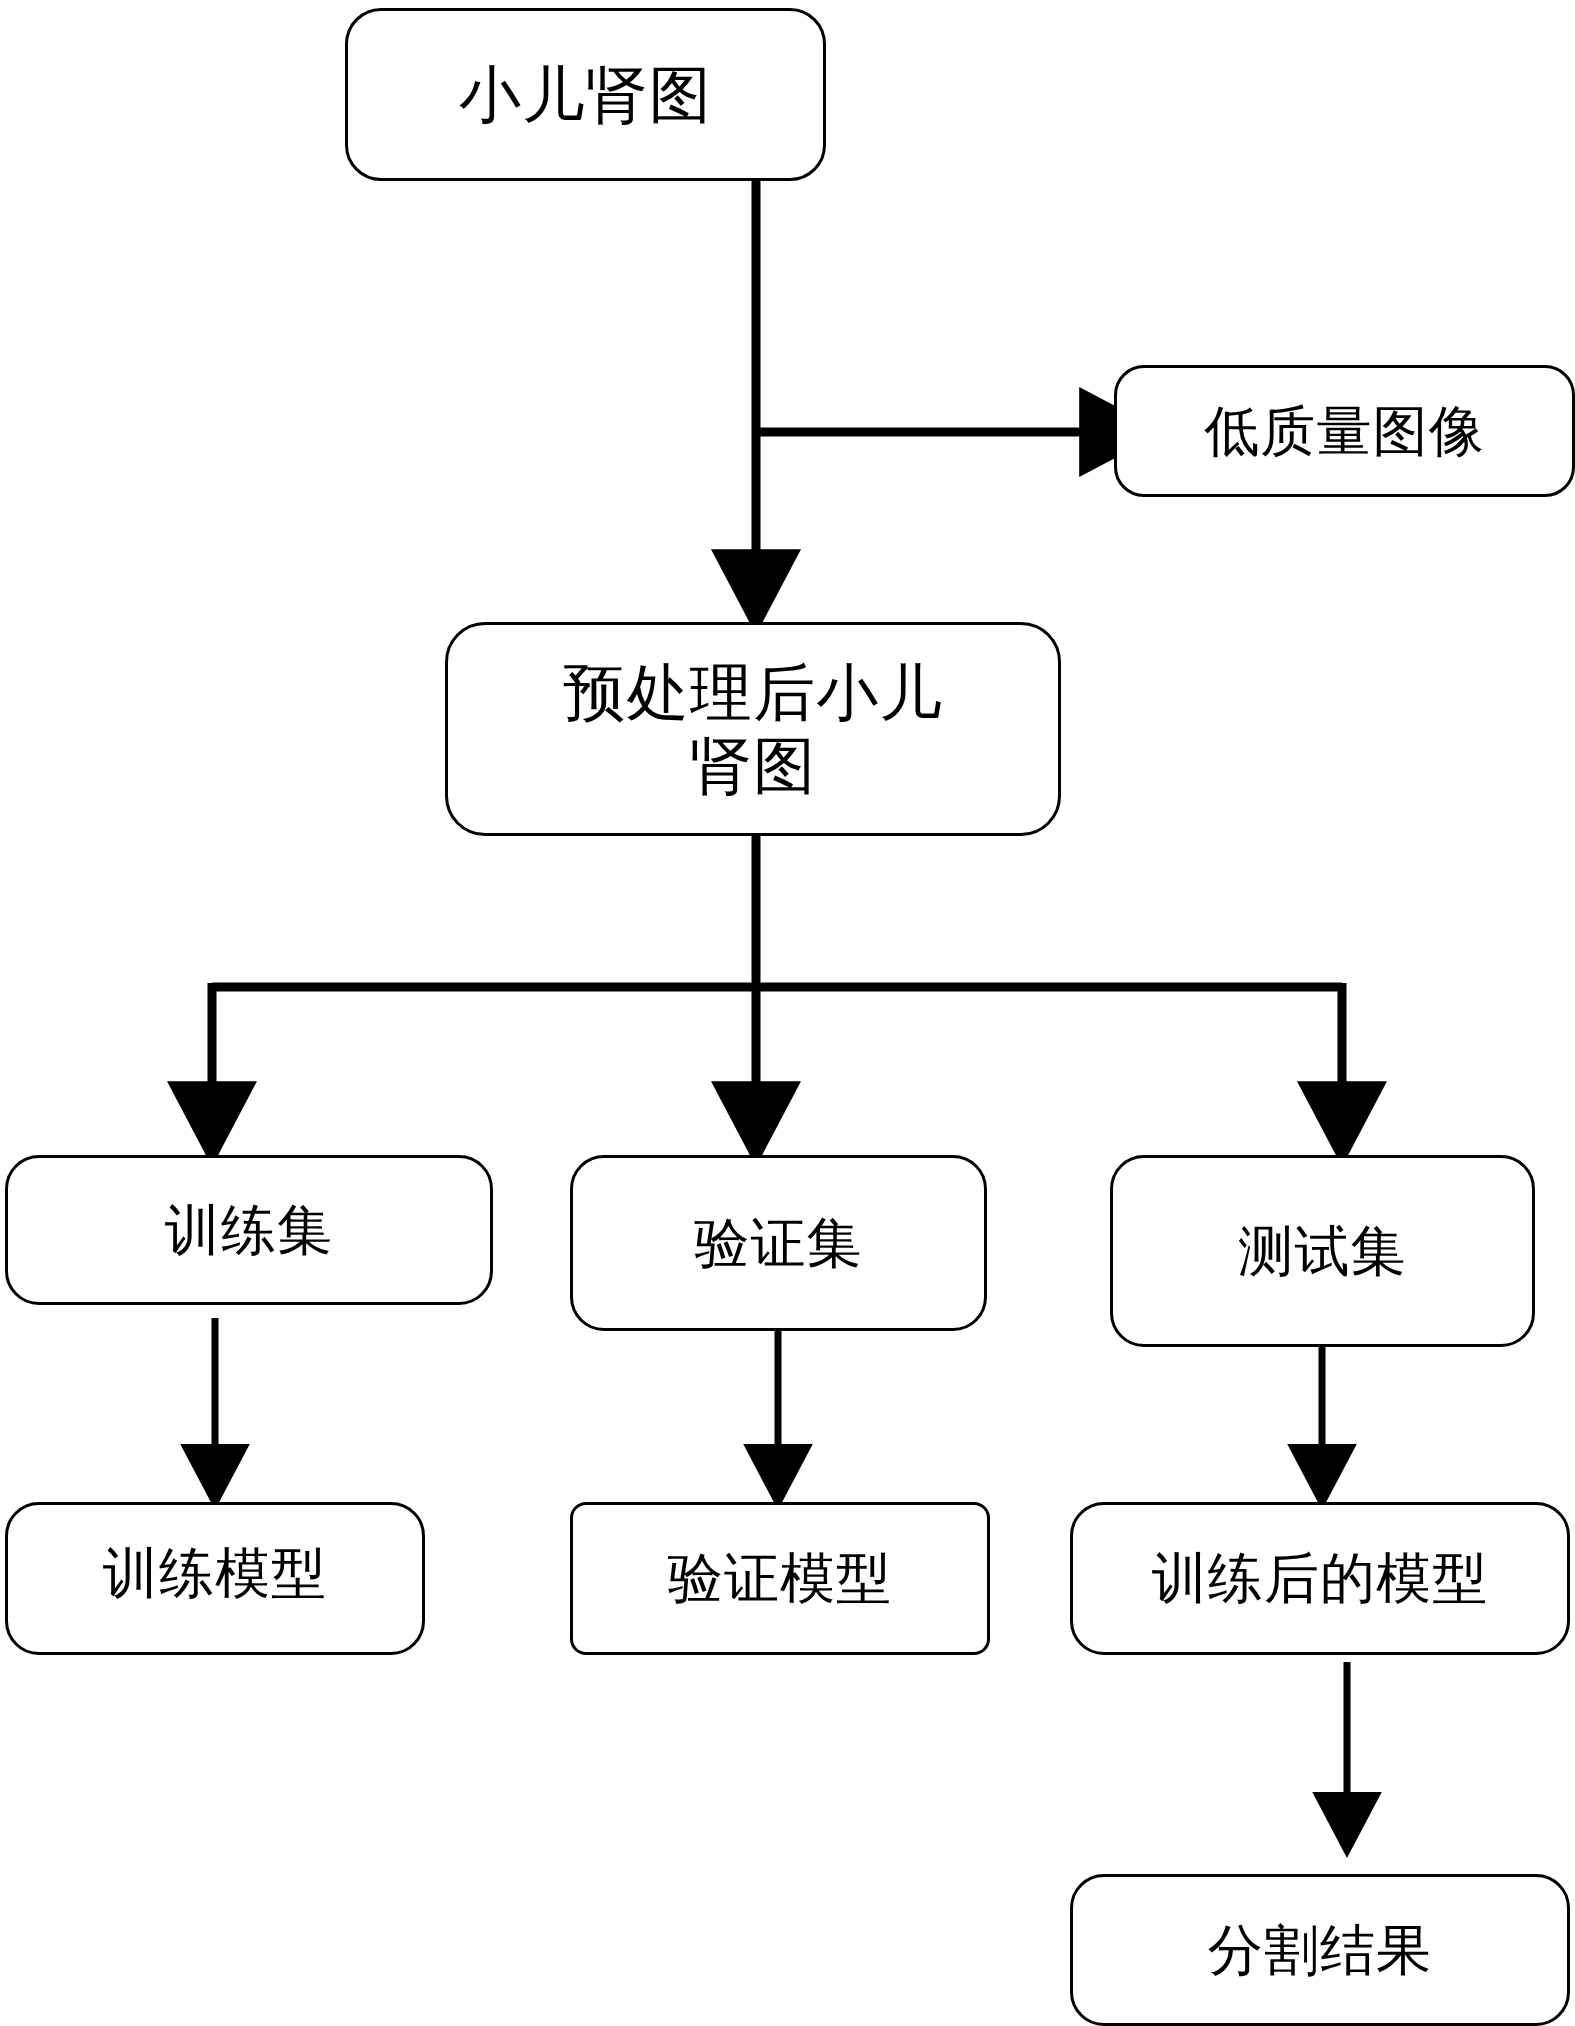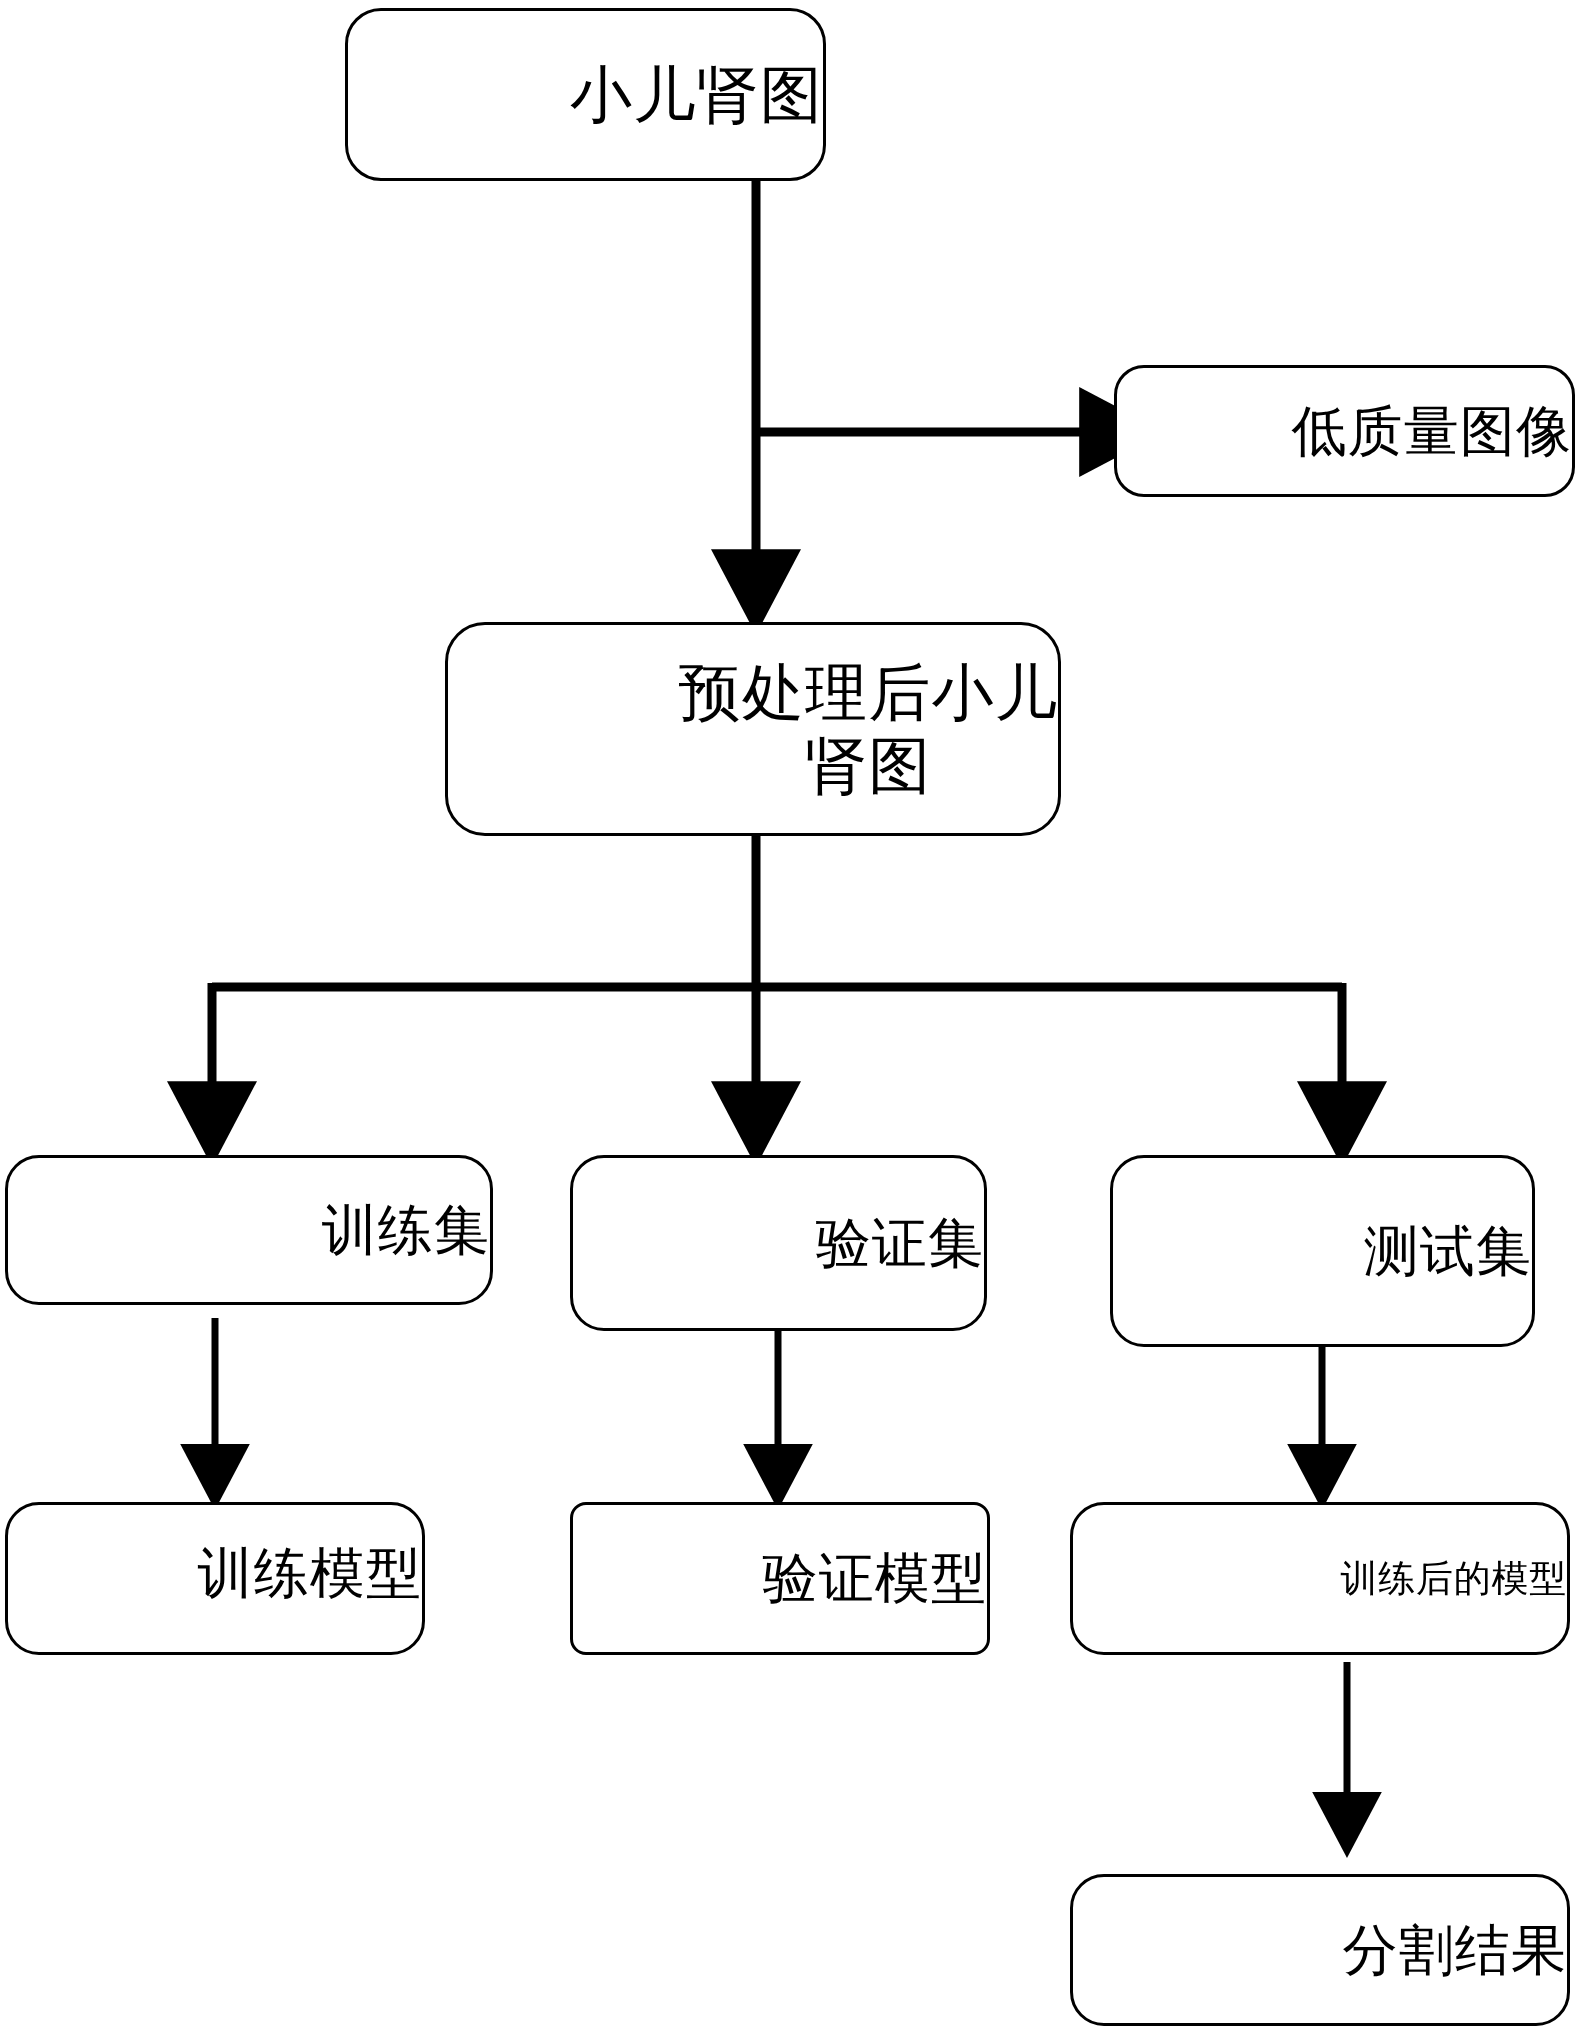--- a/index.html
+++ b/index.html
@@ -15,21 +15,21 @@
     overflow: hidden;
     font-family: "DejaVu Serif", "Liberation Serif", serif;
   }
   .node {
     position: absolute;
     box-sizing: border-box;
     border: 3px solid #000000;
     background: #ffffff;
     display: flex;
     align-items: center;
-    justify-content: flex-end;
+    justify-content: center;
     text-align: center;
     color: #000000;
     line-height: 1.18;
     letter-spacing: 0.02em;
   }
   .edge-layer {
     position: absolute;
     left: 0;
     top: 0;
     width: 1575px;
@@ -102,20 +102,20 @@
     </div>
   <div class="node" style="left: 1110px; top: 1155px; width: 425px; height: 192px; border-radius: 34px; font-size: 55px;">
       <span>测试集</span>
     </div>
   <div class="node" style="left: 5px; top: 1502px; width: 420px; height: 153px; border-radius: 34px; font-size: 55px; font-family: Liberation Mono, monospace;">
       <span>训练模型</span>
     </div>
   <div class="node" style="left: 570px; top: 1502px; width: 420px; height: 153px; border-radius: 16px; font-size: 55px;">
       <span>验证模型</span>
     </div>
-  <div class="node" style="left: 1070px; top: 1502px; width: 500px; height: 153px; border-radius: 34px; font-size: 37px;">
+  <div class="node" style="left: 1070px; top: 1502px; width: 500px; height: 153px; border-radius: 34px; font-size: 55px;">
       <span>训练后的模型</span>
     </div>
   <div class="node" style="left: 1070px; top: 1874px; width: 500px; height: 152px; border-radius: 34px; font-size: 55px;">
       <span>分割结果</span>
     </div>
 
 </div>
 
 </body></html>

